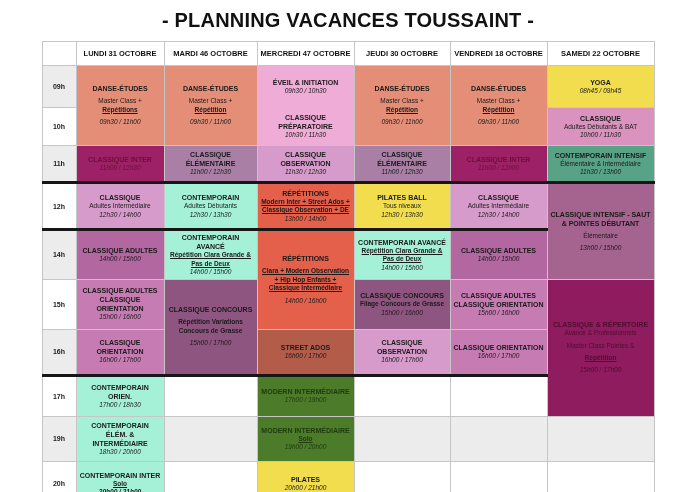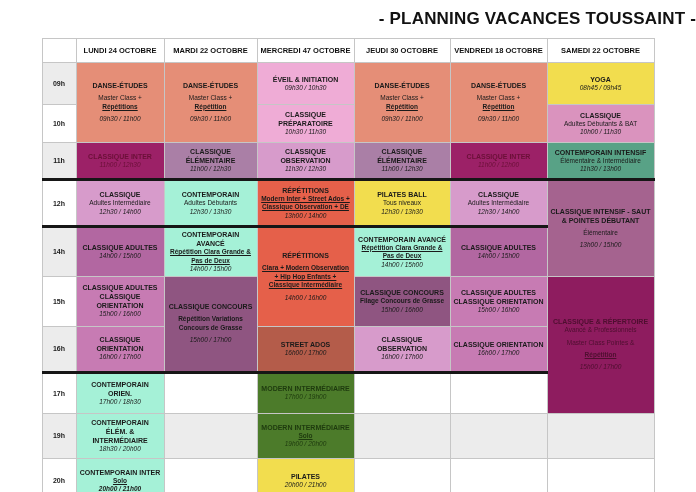--- a/index.html
+++ b/index.html
@@ -4,22 +4,22 @@
 <style>
   html, body { margin: 0; padding: 0; background: #ffffff; }
   body {
     width: 696px; height: 492px;
     font-family: "Liberation Sans", sans-serif;
     color: #1a1a1a;
     overflow: hidden;
   }
   .page { position: relative; width: 696px; height: 492px; }
   .title {
-    text-align: right;
-    font-size: 17px;
+    text-align: center;
+    font-size: 20px;
     font-weight: bold;
     padding-top: 9px;
     letter-spacing: 0.2px;
     color: #111;
   }
   table {
     margin: 9px auto 0 auto;
     border-collapse: collapse;
     table-layout: fixed;
     width: 612px;
@@ -62,22 +62,22 @@
         <col style="width:88px">
         <col style="width:93px">
         <col style="width:97px">
       <col style="width:96px">
         <col style="width:97px">
         <col style="width:107px">
     </colgroup>
     <thead>
       <tr>
         <th></th>
-        <th>LUNDI 24 OCTOBRE</th>
-        <th>MARDI 22 OCTOBRE</th>
+        <th>LUNDI 31 OCTOBRE</th>
+        <th>MARDI 46 OCTOBRE</th>
         <th>MERCREDI 47 OCTOBRE</th>
         <th>JEUDI 30 OCTOBRE</th>
         <th>VENDREDI 18 OCTOBRE</th>
         <th>SAMEDI 22 OCTOBRE</th>
       </tr>
     </thead>
     <tbody id="sched-body">
         <tr>
           <td class="time" style="background: rgb(236, 236, 236); height: 37px;">09h</td>
           <td rowspan="2" style="background: rgb(229, 142, 119);">

